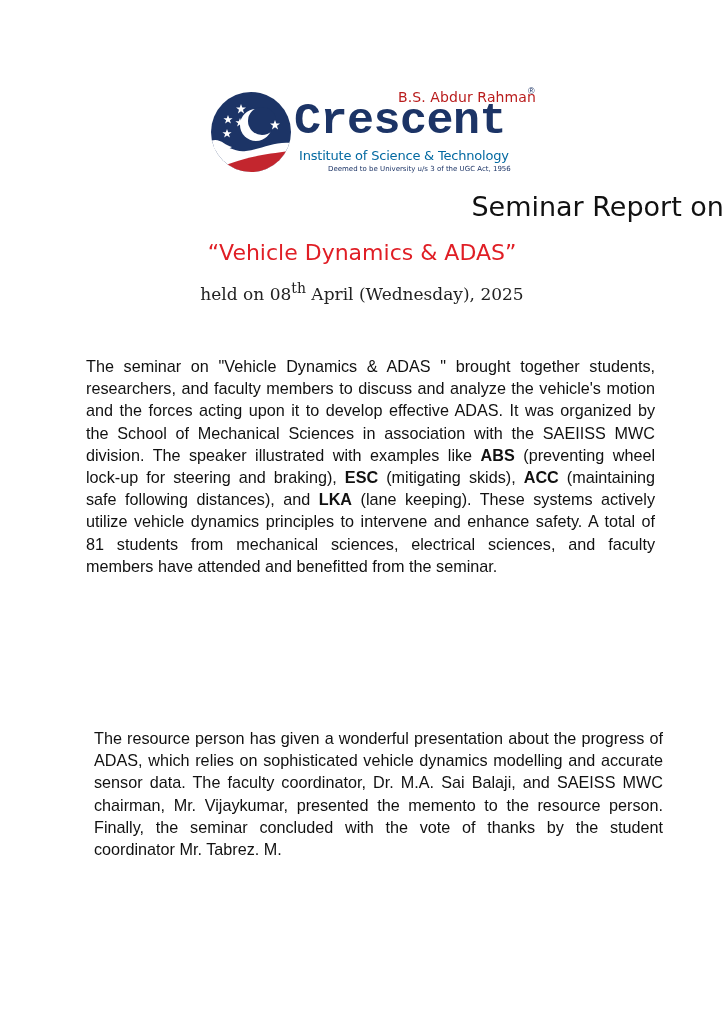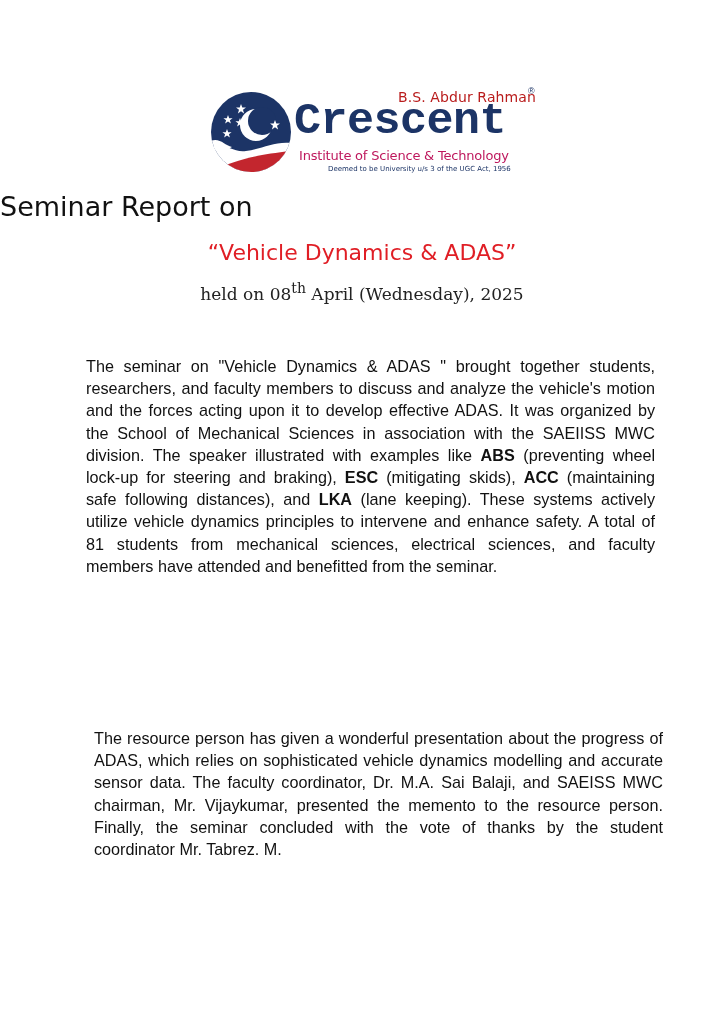--- a/index.html
+++ b/index.html
@@ -4,24 +4,24 @@
 <style>
   html, body { margin: 0; padding: 0; background: #ffffff; }
   body { width: 724px; height: 1024px; position: relative; overflow: hidden; font-family: "Liberation Sans", sans-serif; }
   .page { position: absolute; left: 0; top: 0; width: 724px; height: 1024px; background: #fff; }
 
   .logo { position: absolute; left: 208px; top: 86px; width: 330px; height: 92px; }
   .logo-emblem { position: absolute; left: 2px; top: 5px; width: 82px; height: 82px; }
   .logo-brand-top { position: absolute; left: 190px; top: 3px; font-size: 14px; color: #b91c1c; font-family: "DejaVu Sans", sans-serif; letter-spacing: 0.1px; }
   .logo-reg { position: absolute; left: 320px; top: 0px; font-size: 9px; color: #1c3466; }
   .logo-name { position: absolute; left: 86px; top: 13px; font-size: 45px; line-height: 45px; color: #1c3466; font-family: Liberation Mono, monospace; font-weight: bold; letter-spacing: -0.5px; }
-  .logo-sub { position: absolute; left: 91px; top: 62px; font-size: 13px; color: #be185d; font-family: "DejaVu Sans", sans-serif; letter-spacing: -0.2px; white-space: nowrap; }
+  .logo-sub { position: absolute; left: 91px; top: 62px; font-size: 13px; color: #0369a1; font-family: "DejaVu Sans", sans-serif; letter-spacing: -0.2px; white-space: nowrap; }
   .logo-deemed { position: absolute; left: 120px; top: 79px; font-size: 7px; color: #1c3466; font-family: "DejaVu Sans", sans-serif; font-weight: normal; white-space: nowrap; }
 
-  .title { position: absolute; left: 0; width: 724px; text-align: left; top: 191px; font-size: 27px; color: #111; font-family: "DejaVu Sans", sans-serif; font-weight: normal; }
+  .title { position: absolute; left: 0; width: 724px; text-align: right; top: 191px; font-size: 27px; color: #111; font-family: "DejaVu Sans", sans-serif; font-weight: normal; }
   .subtitle { position: absolute; left: 0; width: 724px; text-align: center; top: 240px; font-size: 22px; color: #e01e25; font-family: "DejaVu Sans", sans-serif; }
   .held { position: absolute; left: 0; width: 724px; text-align: center; top: 284px; font-size: 17px; color: #222; font-family: "DejaVu Serif", serif; }
   .held sup { font-size: 14px; vertical-align: 7px; line-height: 0; }
 
   .body-text { position: absolute; left: 86px; width: 569px; font-size: 16.2px; line-height: 22.2px; color: #111; text-align: justify; font-family: "Liberation Sans", sans-serif; }
   .p1 { top: 355px; }
   .p2 { top: 620px; }
   .p3 { top: 727px; margin-left: 8px; }
   .body-text b { font-weight: bold; }
   .body-text span { }

